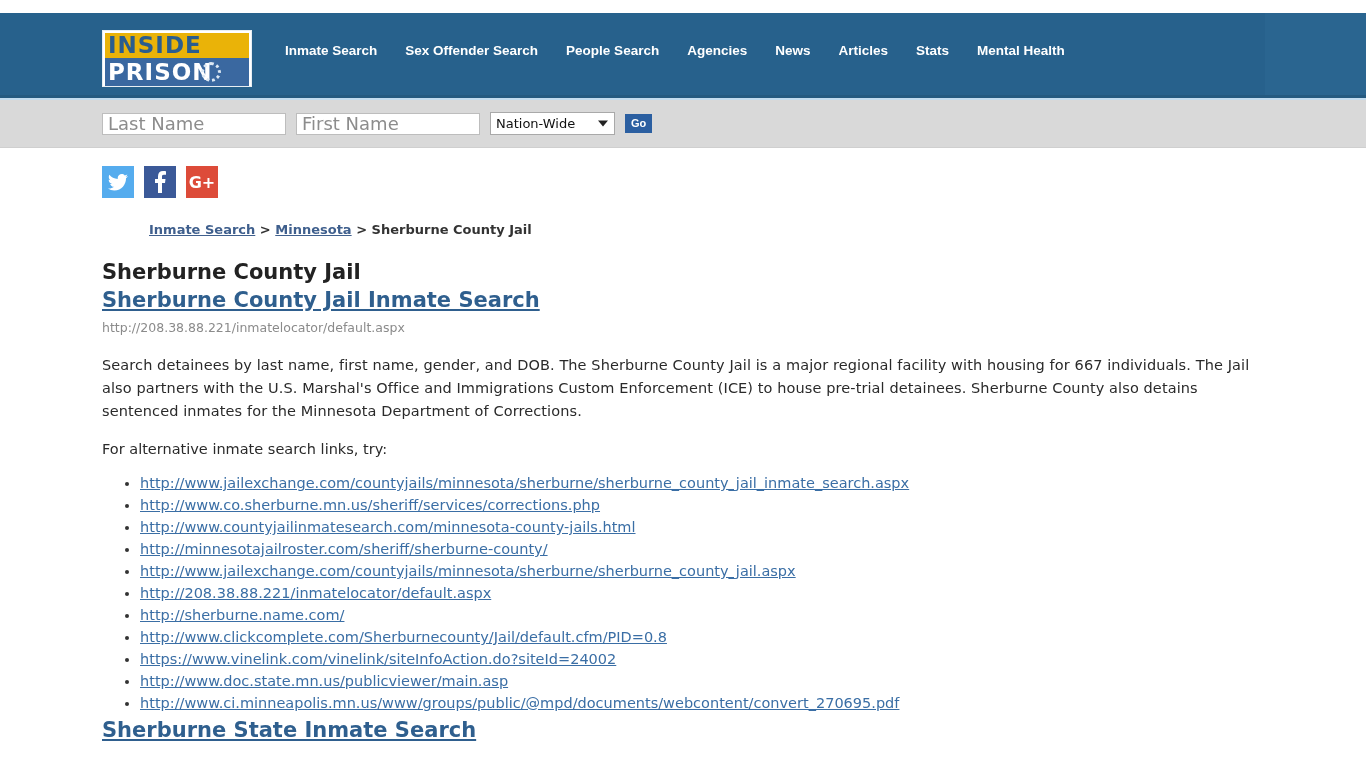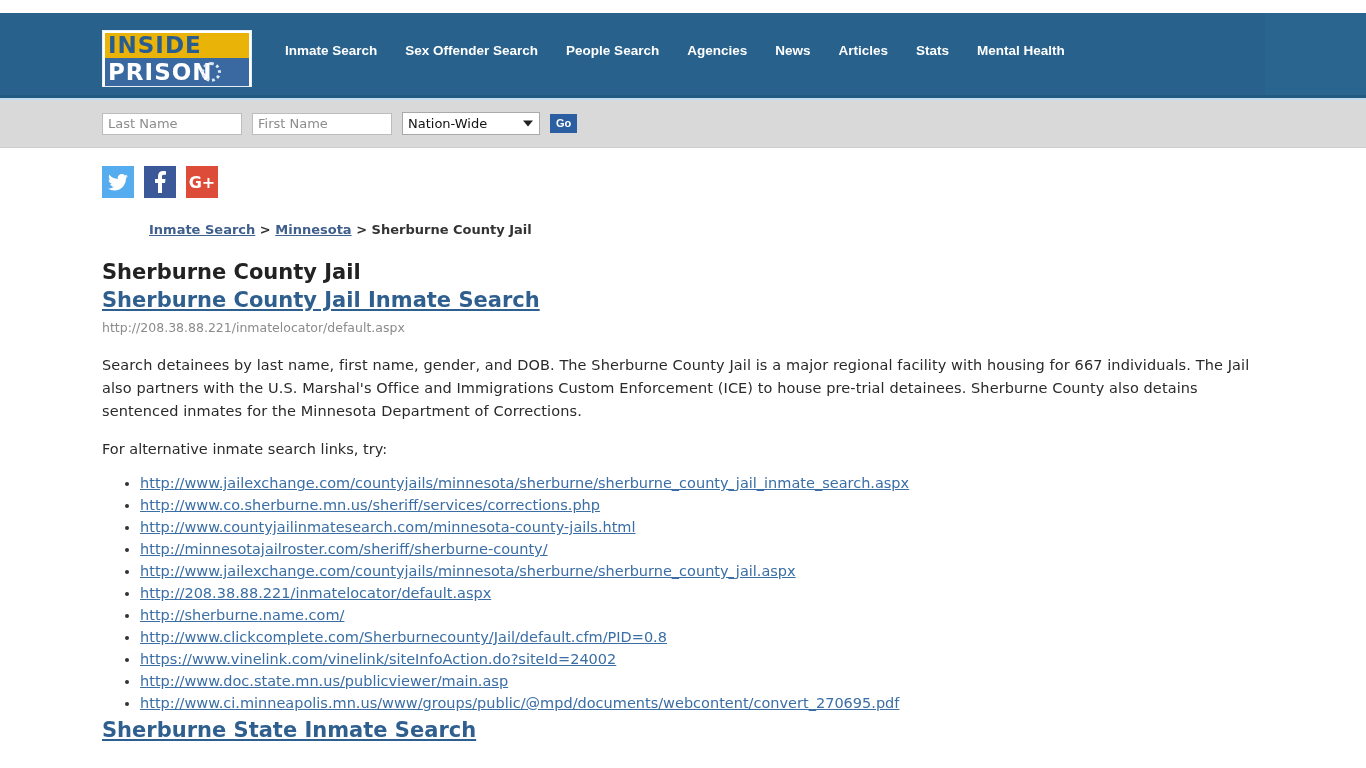--- a/index.html
+++ b/index.html
@@ -88,32 +88,32 @@
   .searchbar {
     height: 48px;
     background: #d9d9d9;
     border-bottom: 1px solid #cfcfcf;
     display: flex;
     align-items: center;
     padding-left: 102px;
     gap: 10px;
   }
   .searchbar input[type=text] {
-    width: 140px; height: 22px;
+    width: 184px; height: 22px;
     border: 1px solid #bdbdbd;
     background: #ffffff;
-    font-size: 13px;
+    font-size: 18px;
     font-family: "DejaVu Sans", sans-serif;
     color: #ec4899;
     padding: 0 5px;
   }
   .searchbar input[type=text]::placeholder { color: #8c8c8c; }
   .select-wrap {
     position: relative;
-    width: 138px; height: 23px;
+    width: 125px; height: 23px;
     background: #ffffff;
     border: 1px solid #a9a9a9;
     display: flex;
     align-items: center;
     padding: 0 5px;
     font-size: 13px;
     font-family: "DejaVu Sans", sans-serif;
     color: #111;
   }
   .chev {

